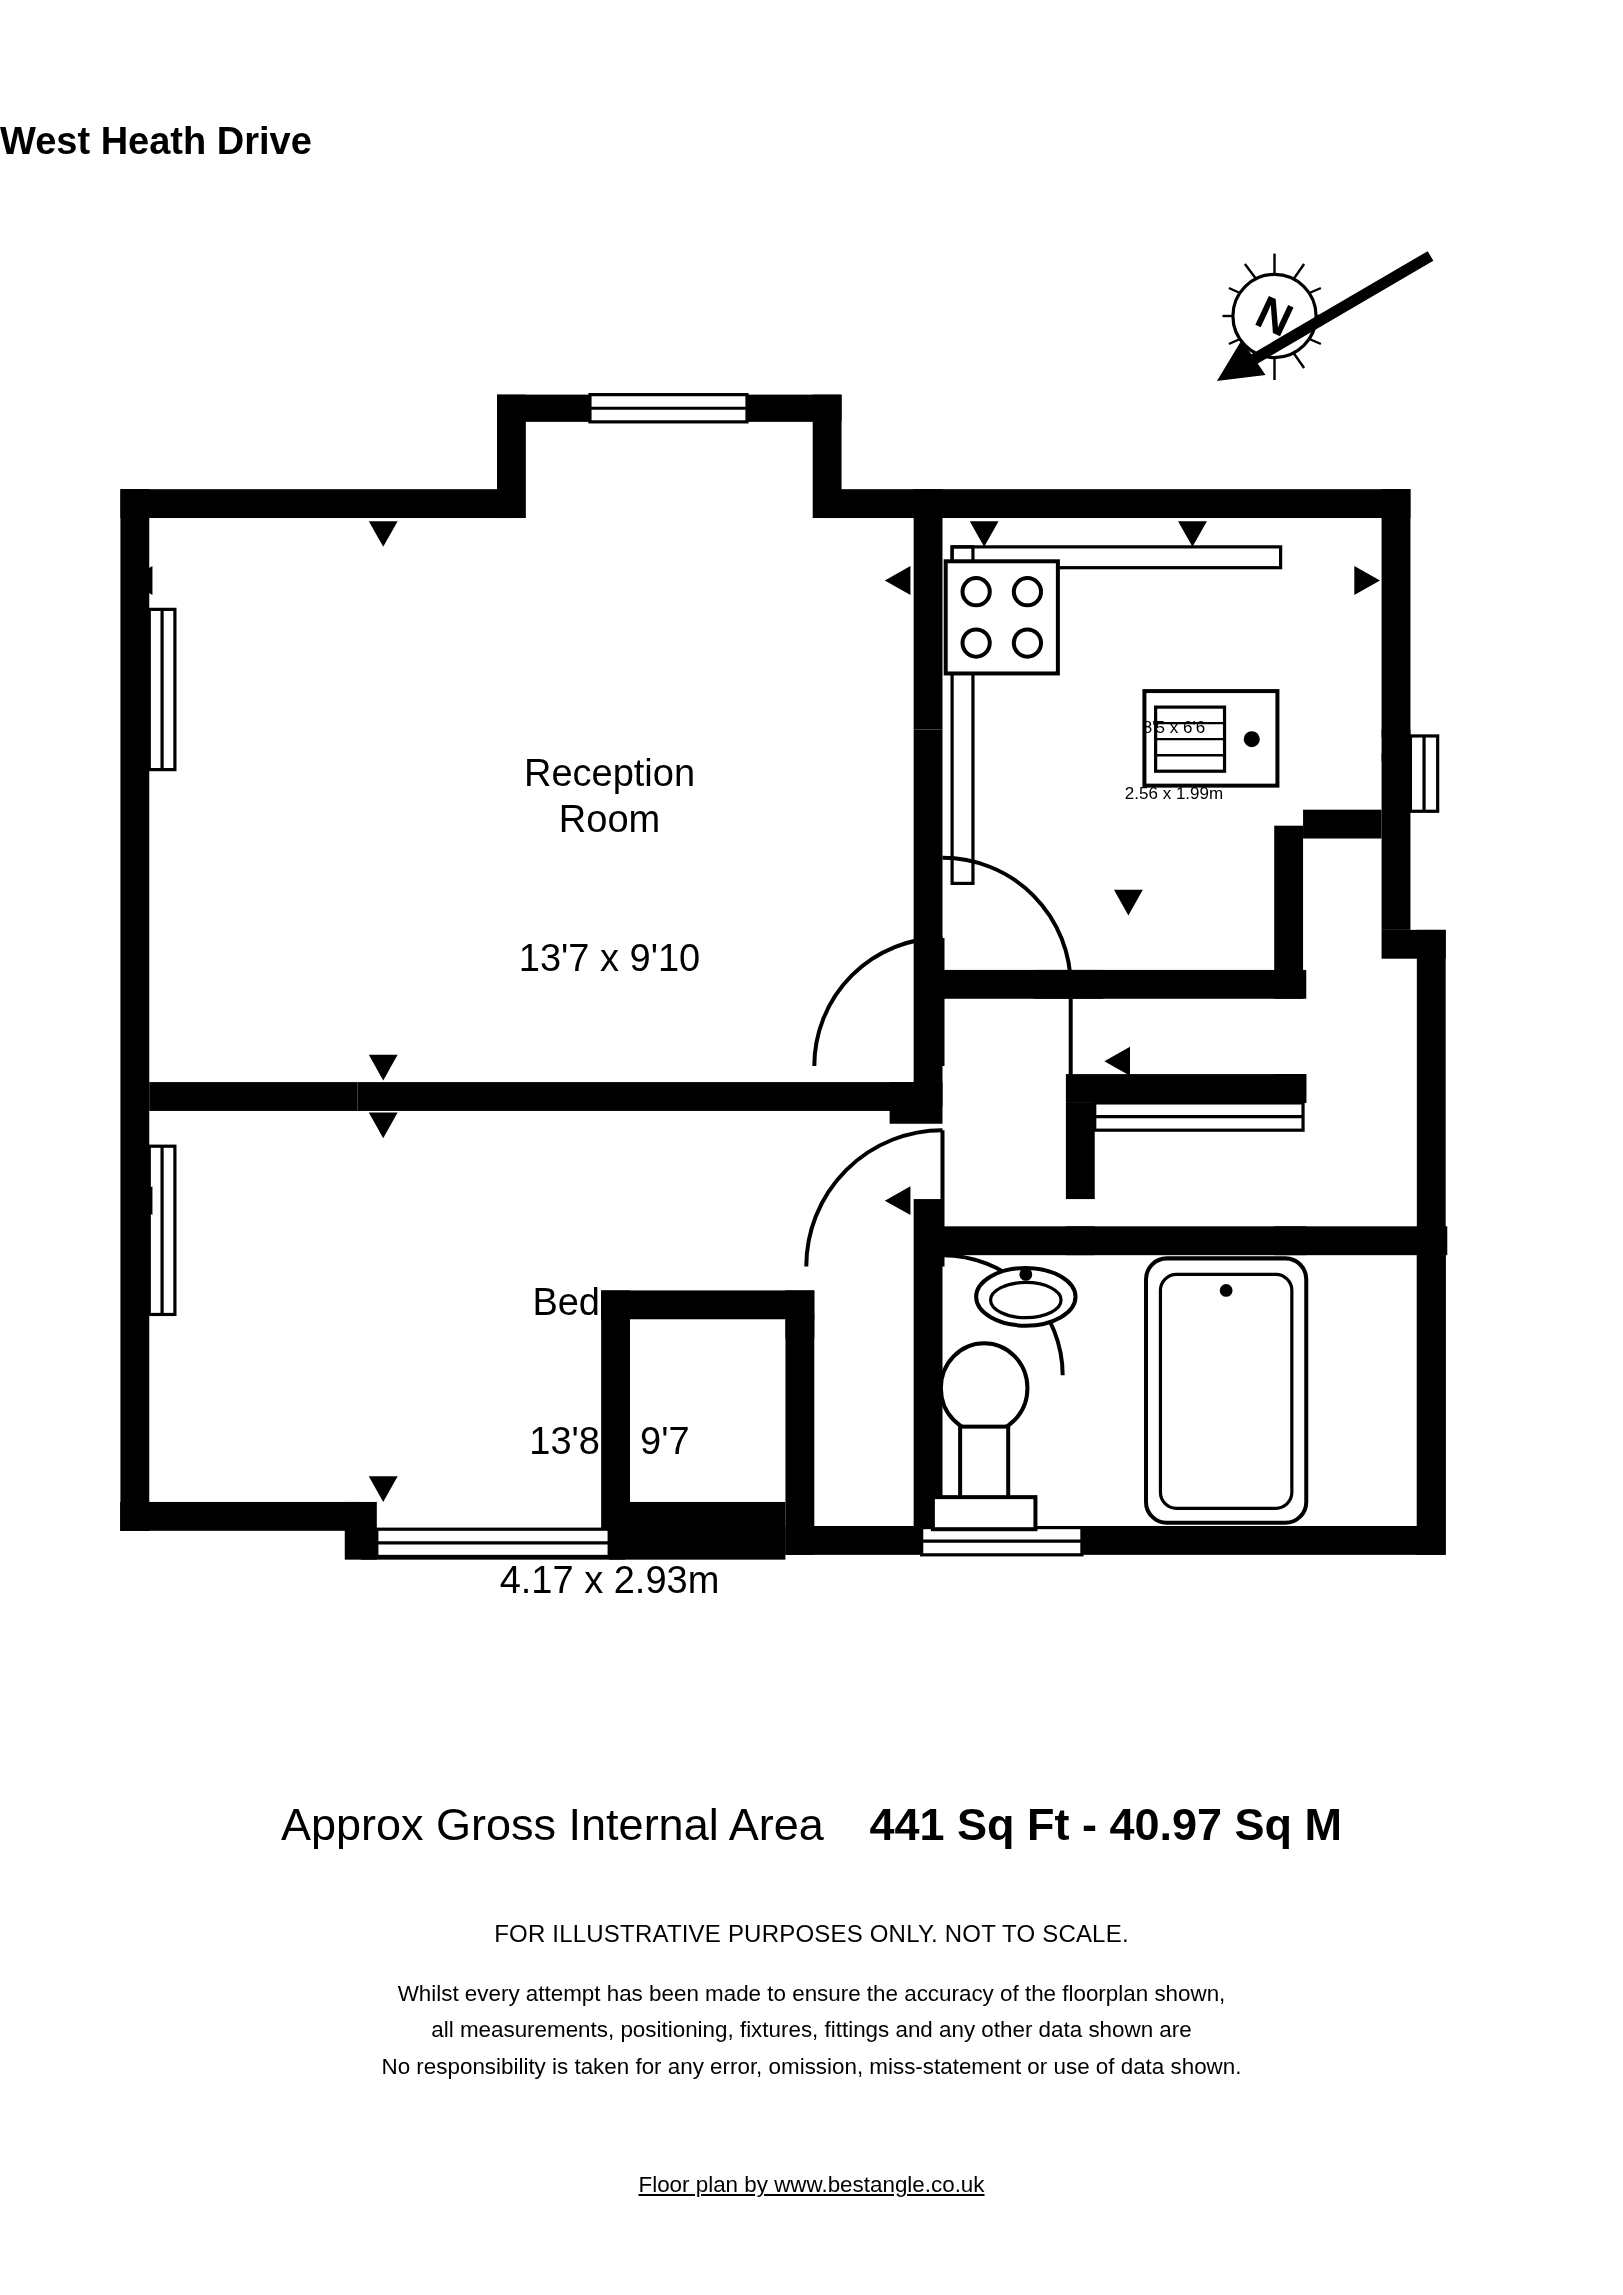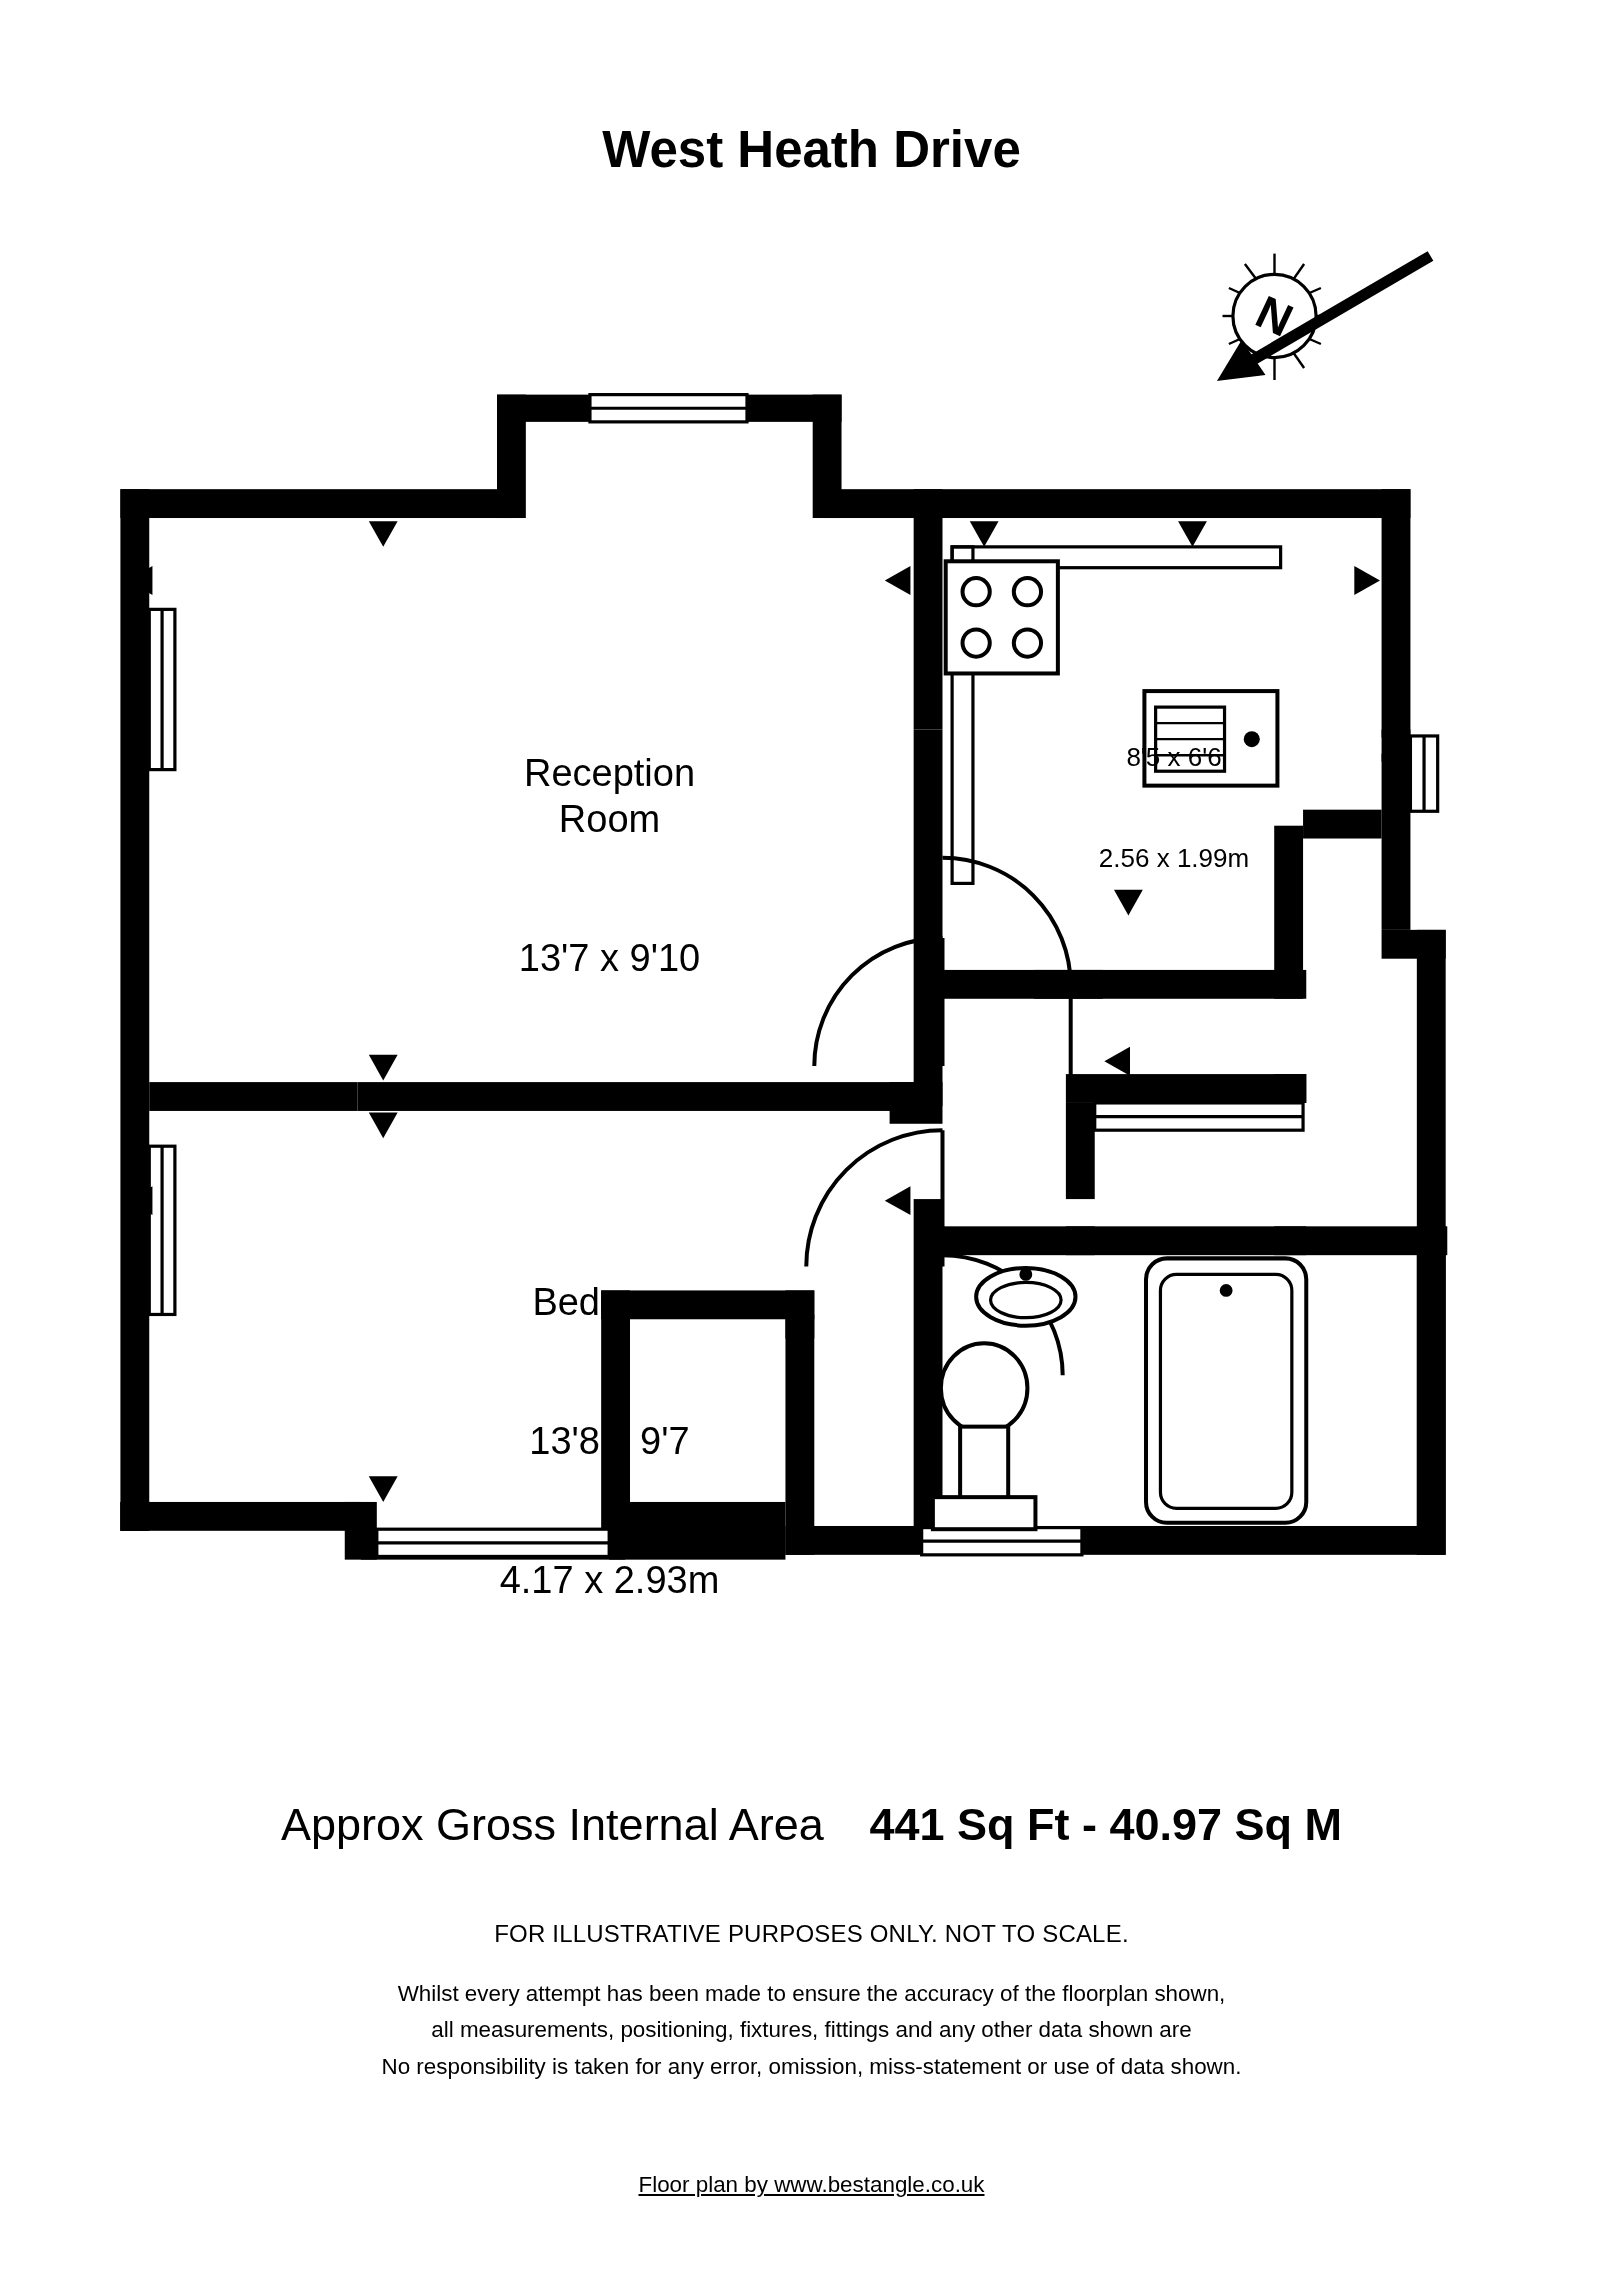--- a/index.html
+++ b/index.html
@@ -19,22 +19,21 @@
     position: absolute;
     inset: 0;
   }
 
   
   #title {
     position: absolute;
     top: 120px;
     left: 0;
     width: 100%;
-    text-align: center;
-    font-size: 51px;
+    font-size: 38px;
     font-weight: bold;
     letter-spacing: 0px;
   }
 
   
   #compass {
     position: absolute;
     left: 1142px;
     top: 232px;
     width: 297px;
@@ -65,21 +64,21 @@
   }
   #label-bedroom {
     left: 385px;
     top: 1186px;
     width: 449px;
   }
   #label-kitchen {
     left: 1042px;
     top: 673px;
     width: 264px;
-    font-size: 26px;
+    font-size: 17px;
     line-height: 1.3;
   }
 
   
   #floor-name {
     position: absolute;
     top: 1691px;
     left: 0;
     width: 100%;
     text-align: center;

